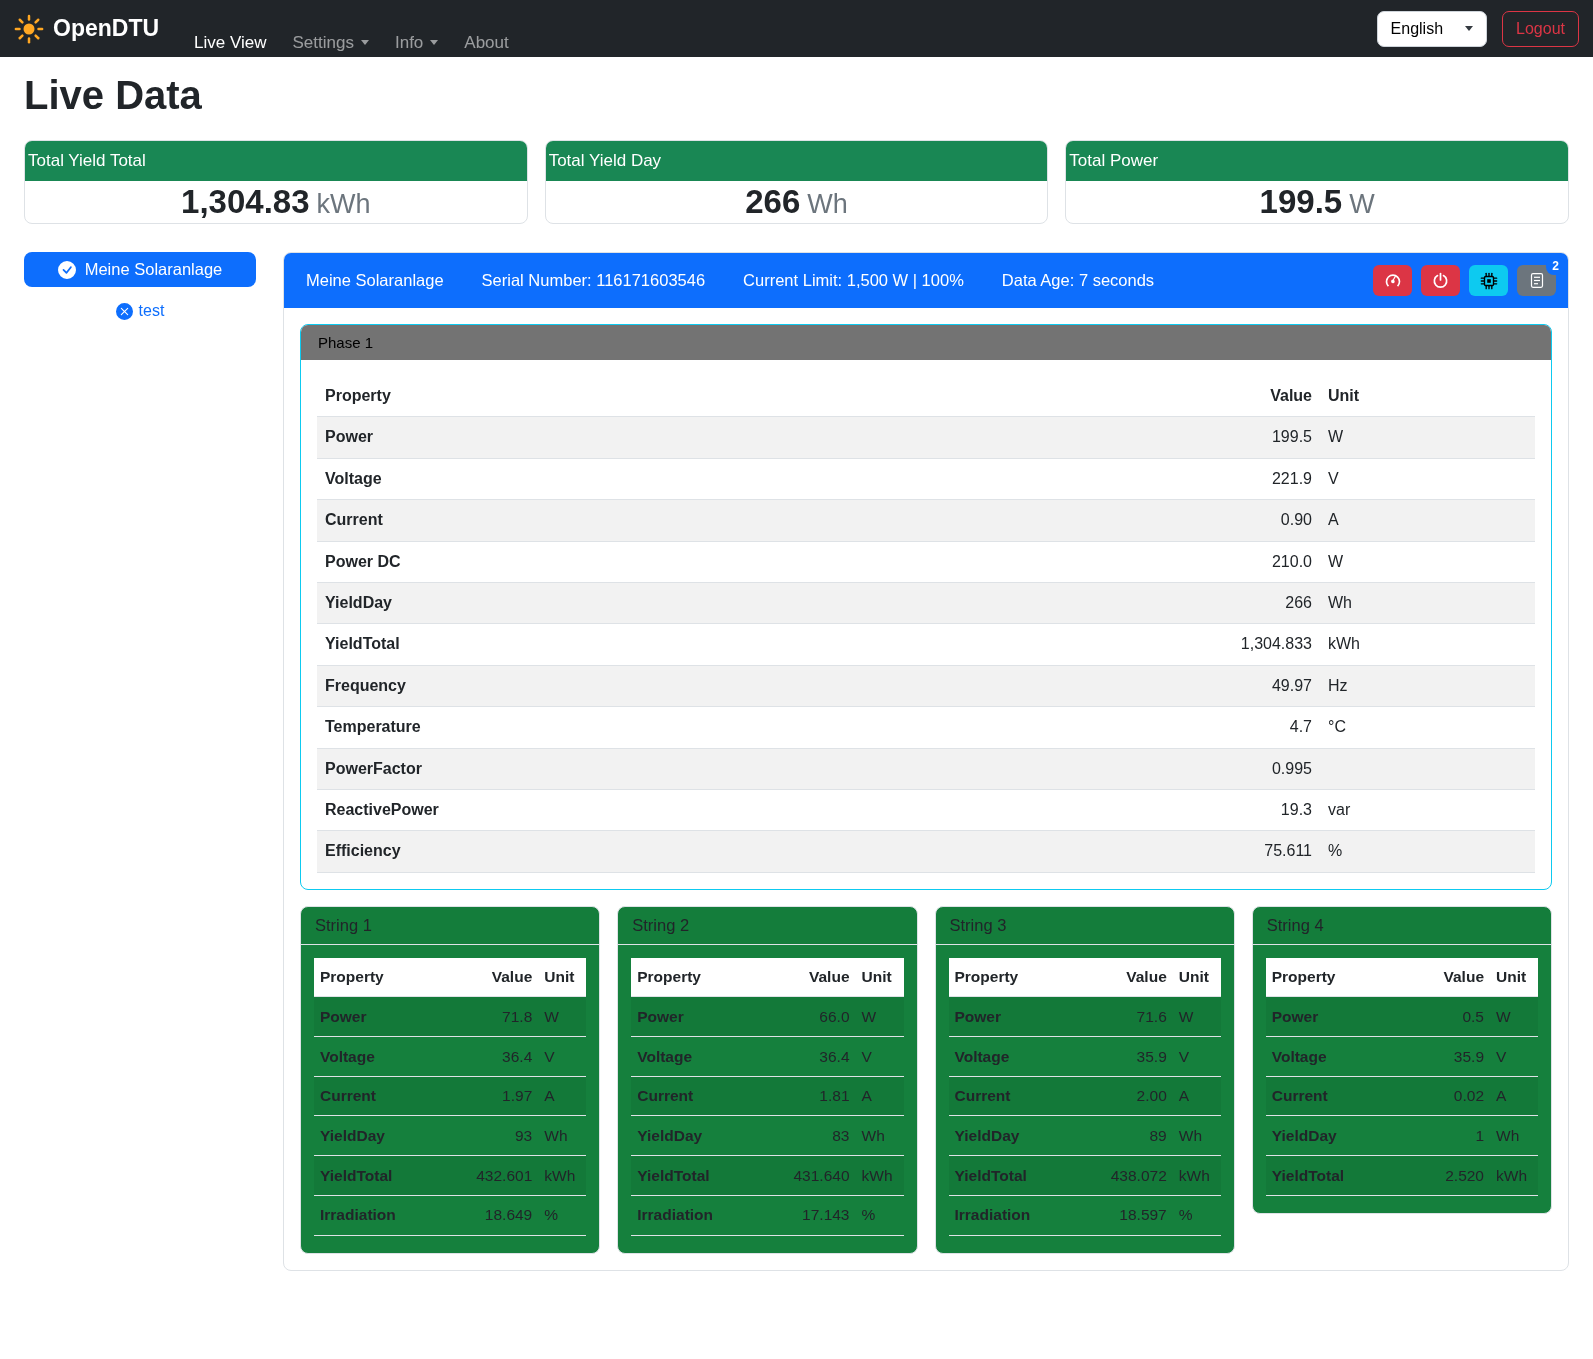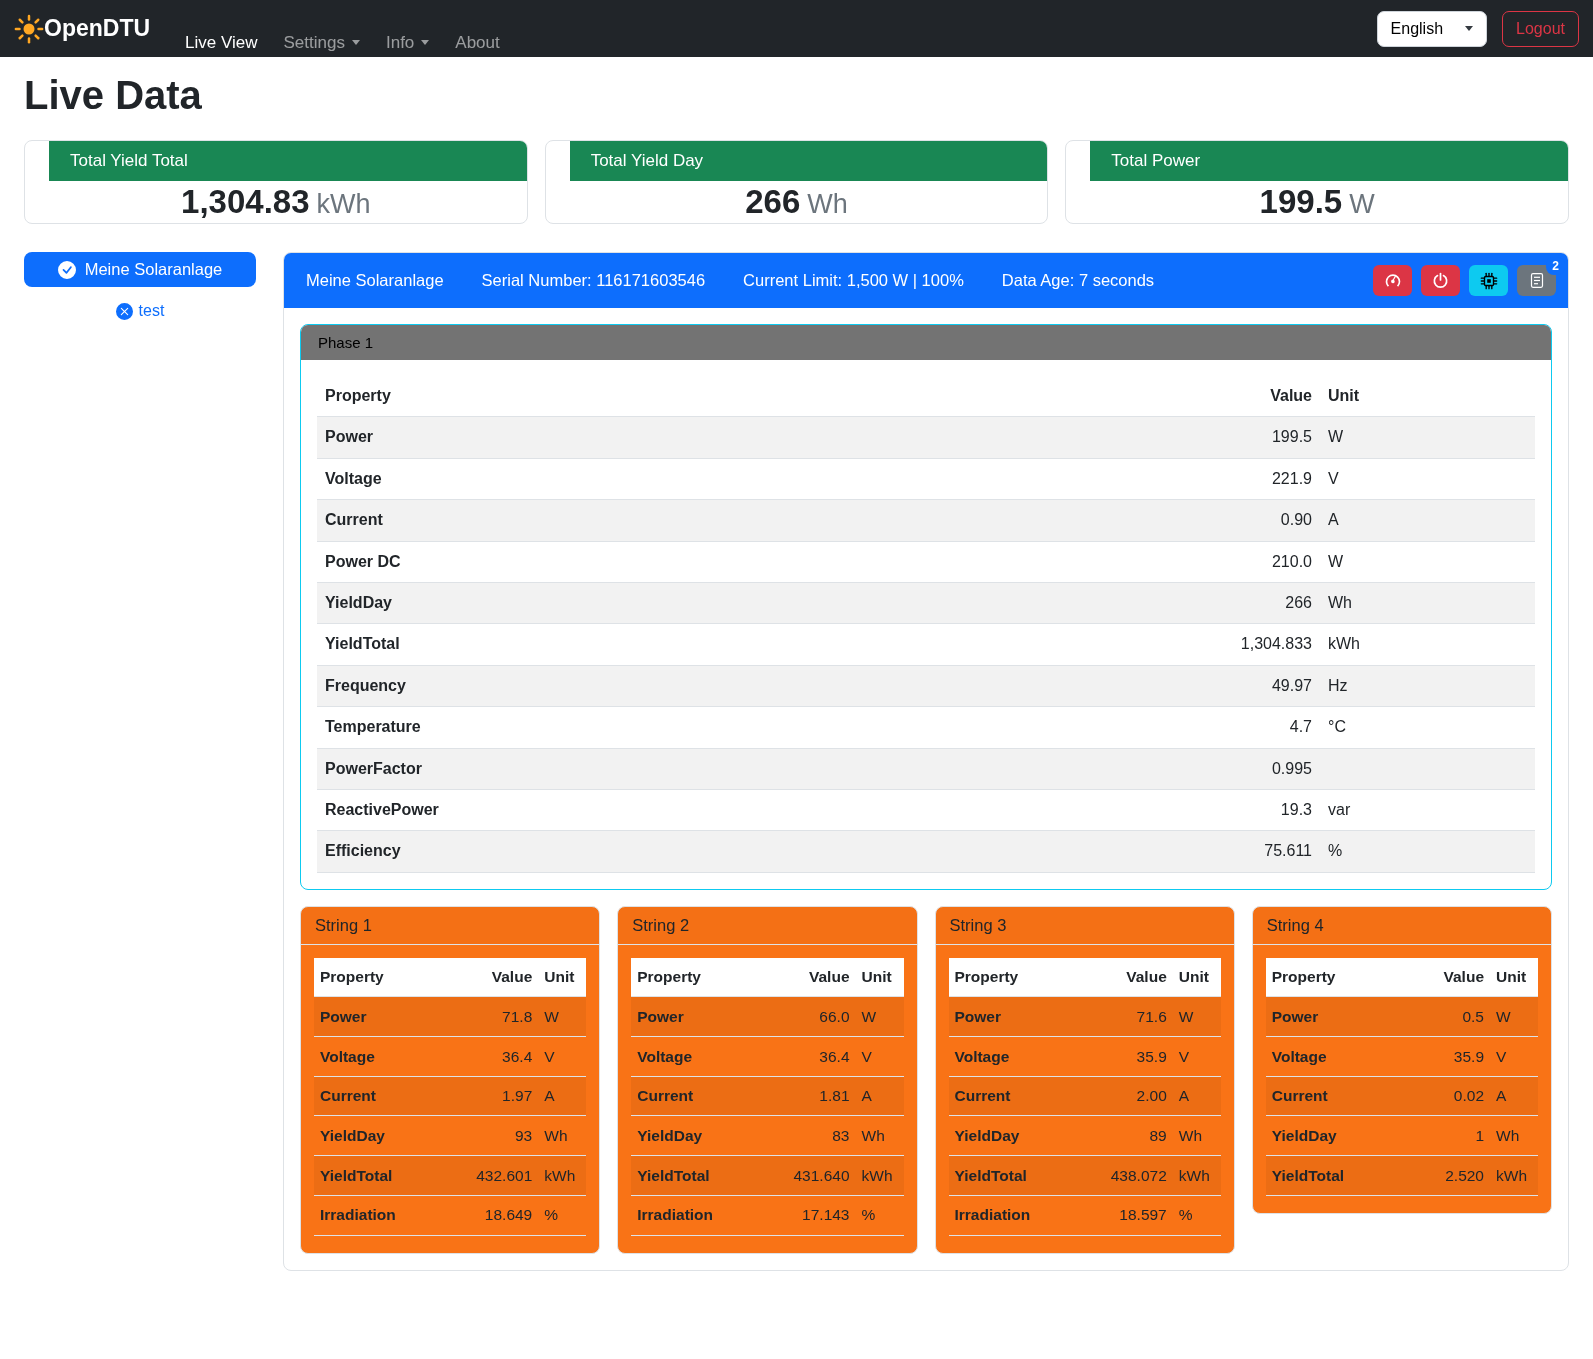--- a/index.html
+++ b/index.html
@@ -14,21 +14,21 @@
 
   
   .navbar {
     background: #212529;
     height: 57px;
     display: flex;
     align-items: center;
     padding: 0 14px;
   }
   .brand {
-    display: flex; align-items: center; 
+    display: flex; align-items: center; gap: 9px;
     color: #fff; font-size: 23px; font-weight: 700;
     margin-right: 22px; cursor: pointer; white-space: nowrap;
   }
   .nav-links { display: flex; align-items: center; flex: 1; }
   .nav-link {
     color: rgba(255,255,255,.55);
     font-size: 17px; padding: 8px 13px;
     cursor: pointer; display: flex; align-items: center; gap: 7px;
     white-space: nowrap;
     margin-top: 28px;
@@ -62,21 +62,21 @@
   .summary-row {
     display: grid; grid-template-columns: repeat(3, 1fr);
     gap: 17px; margin-bottom: 28px;
   }
   .summary-card {
     border: 1px solid #dee2e6; border-radius: 8px; overflow: hidden;
     background: #fff;
   }
   .summary-header {
     background: #198754; color: #fff;
-    padding: 10px 21px; font-size: 17px; margin-left: 24px;
+    padding: 10px 3px; font-size: 17px;
   }
   .summary-body { padding: 2px 16px; text-align: center; }
   .summary-value { font-size: 33px; font-weight: 700; color: #212529; }
   .summary-unit { font-size: 27px; font-weight: 400; color: #6c757d; margin-left: 7px; }
 
   
   .content-row { display: flex; gap: 27px; align-items: flex-start; }
   .sidebar { width: 232px; flex: 0 0 232px; }
   .inverter-btn {
     width: 100%; background: #0d6efd; color: #fff;
@@ -136,21 +136,21 @@
   .data-table td.prop { font-weight: 700; }
   .data-table .val { text-align: right; }
   .data-table tbody tr:nth-child(odd) { background: rgba(0,0,0,.05); }
   .phase-table .unit { width: 215px; }
 
   
   .strings-row {
     display: grid; grid-template-columns: repeat(4, 1fr);
     gap: 17px; margin-top: 16px; align-items: start;
   }
-  .string-card { border: 1px solid #dee2e6; border-radius: 8px; background: #f97316; }
+  .string-card { border: 1px solid #dee2e6; border-radius: 8px; background: #15803d; }
   .string-header {
     background: rgba(0,0,0,.02);
     border-bottom: 1px solid #dee2e6;
     border-radius: 7px 7px 0 0;
     padding: 9px 14px; font-size: 16.5px;
   }
   .string-body { padding: 13px 13px 17px 13px; }
   .string-table th, .string-table td { font-size: 15.5px; padding: 8.5px 6px; }
   .string-table .unit { width: 48px; }
 </style>

